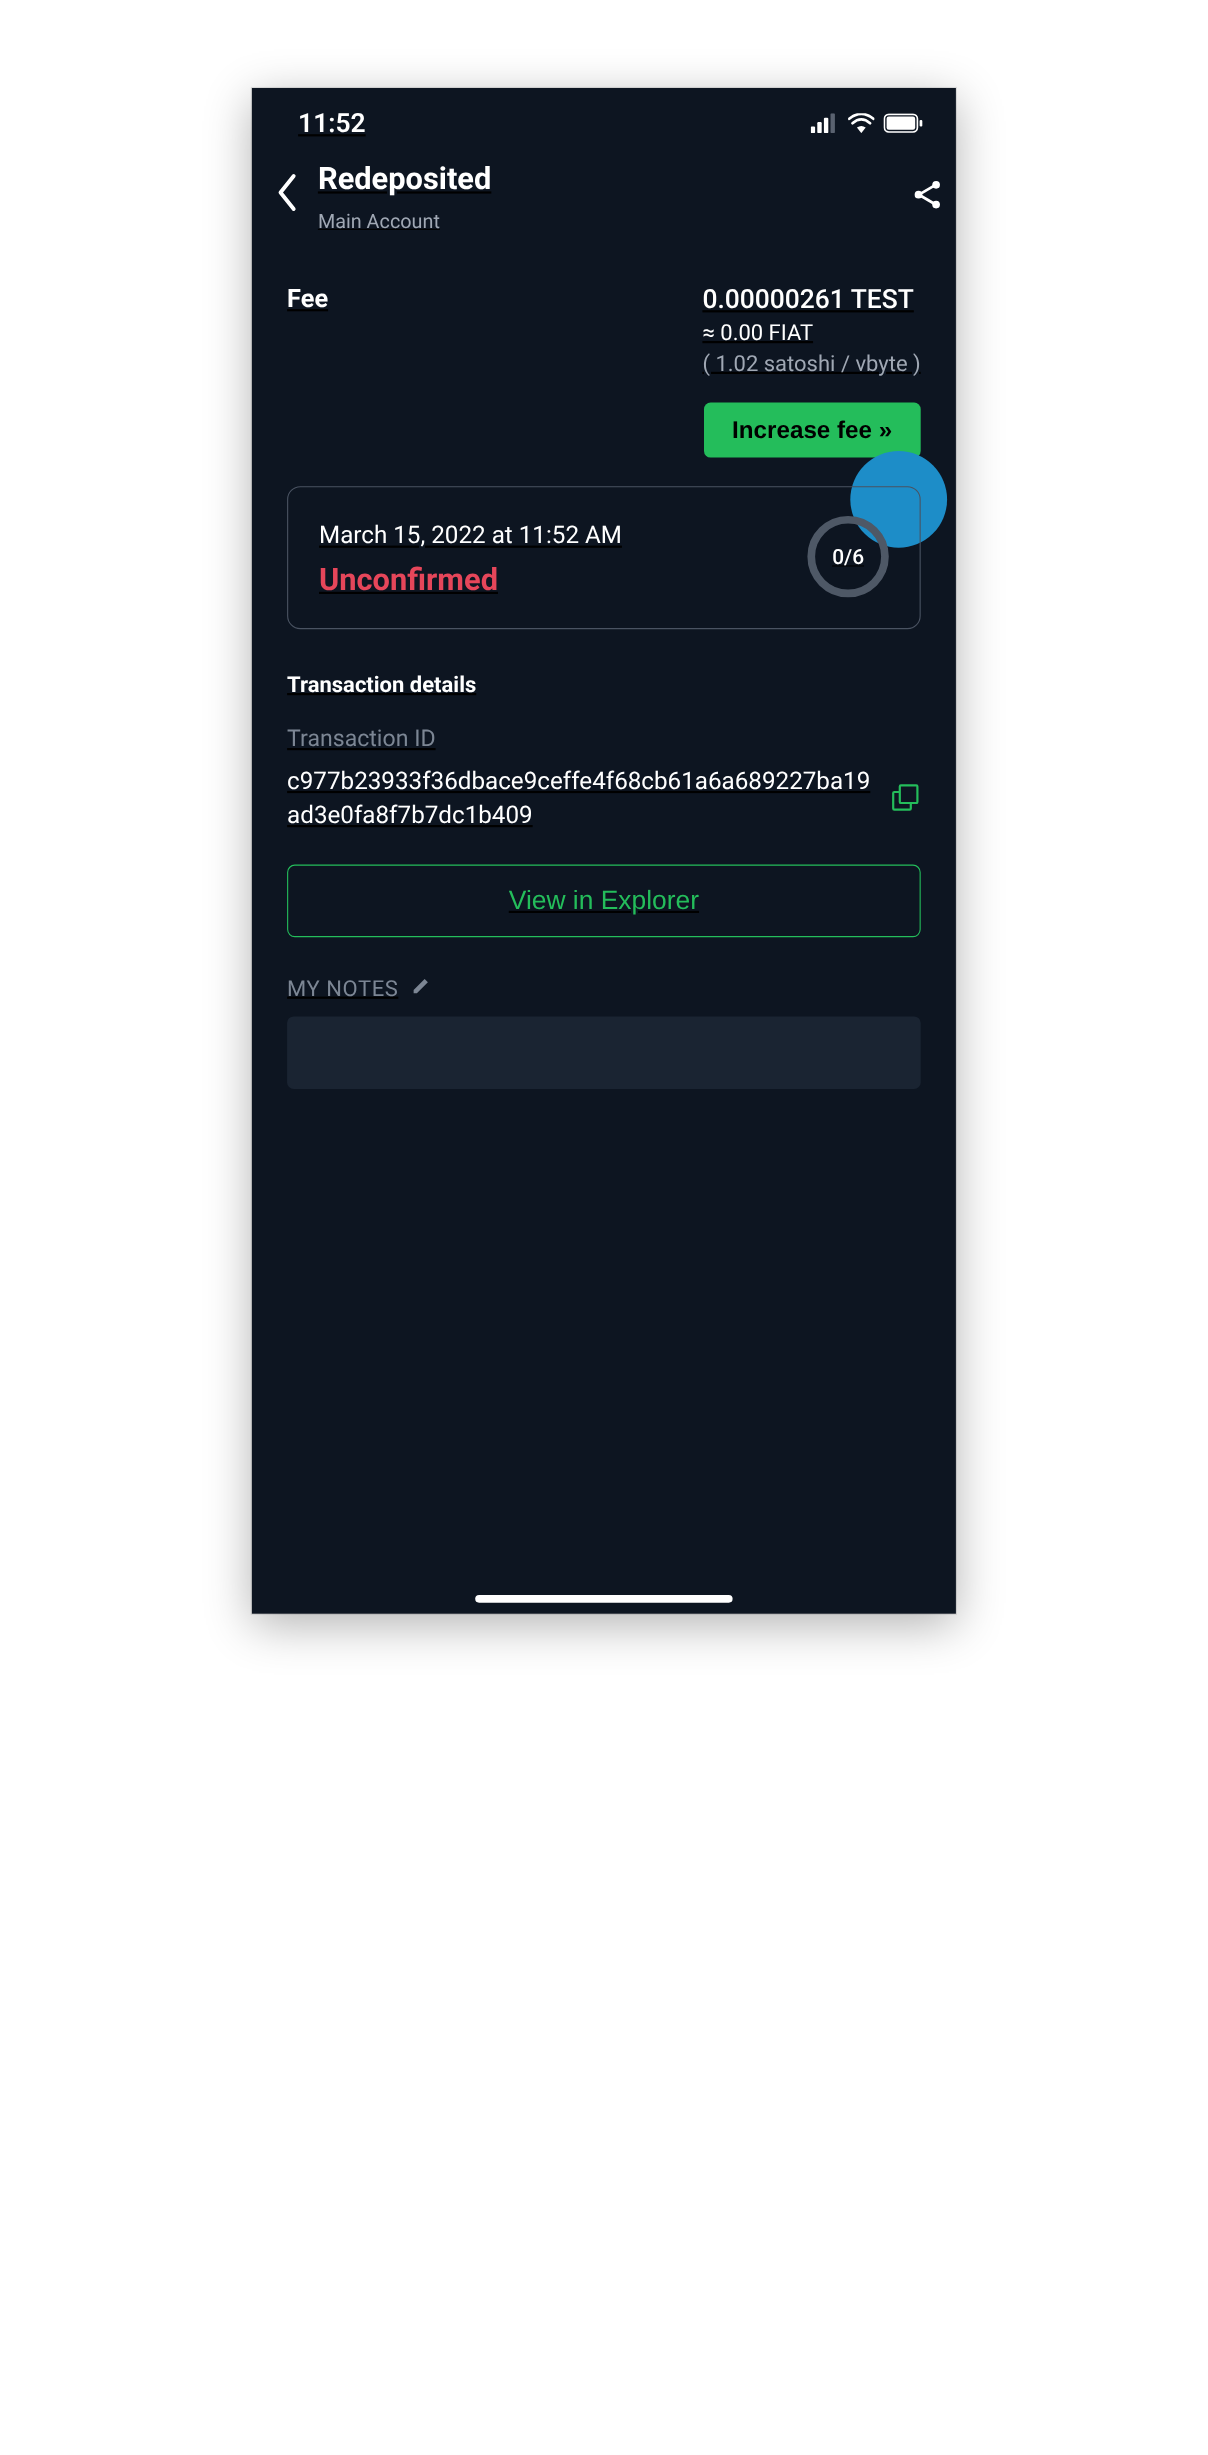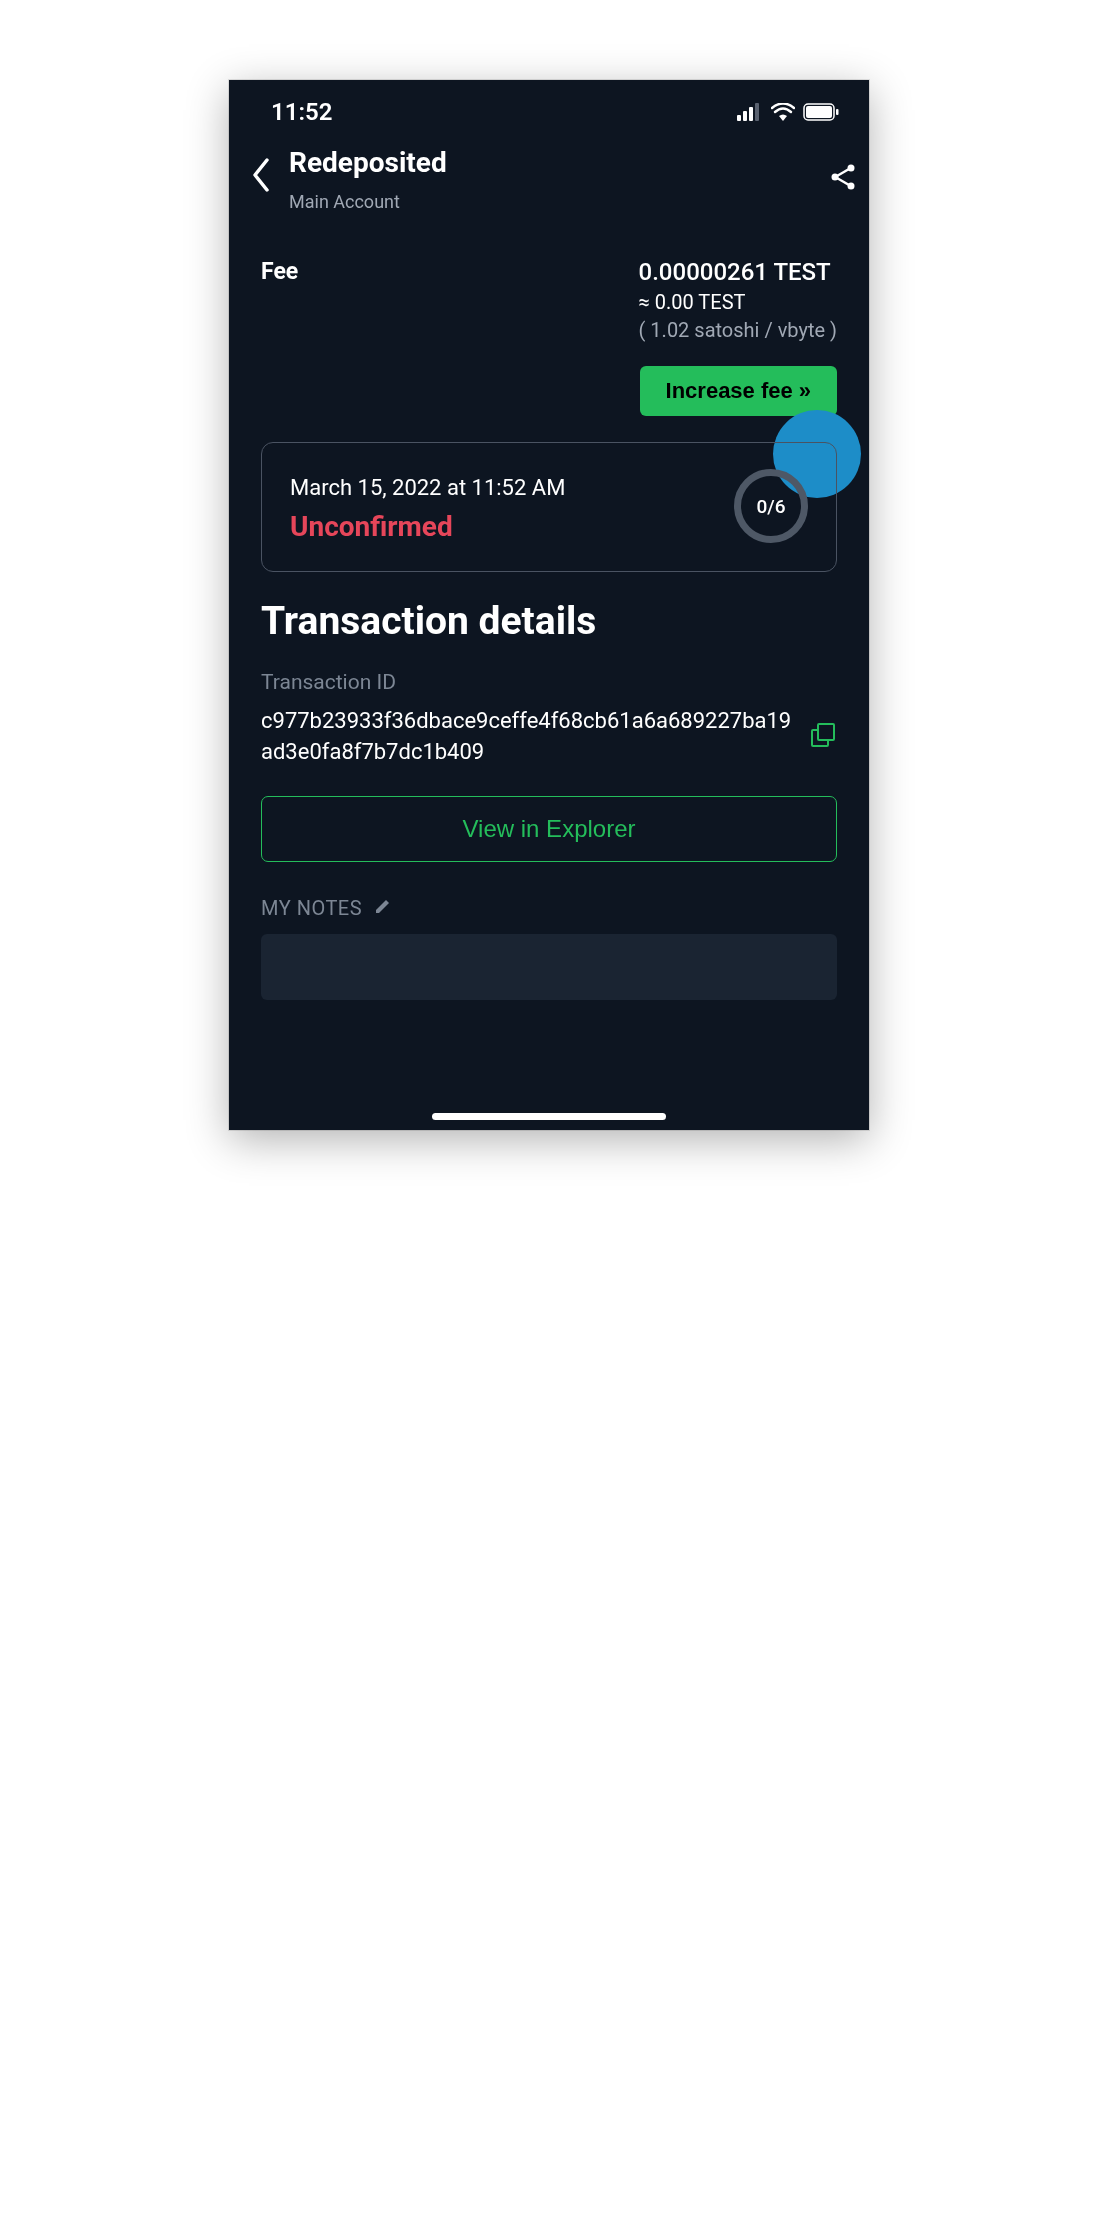--- a/index.html
+++ b/index.html
@@ -11,25 +11,26 @@
     body {
       font-family: -apple-system, BlinkMacSystemFont, 'Segoe UI', Roboto, sans-serif;
       background: #fff;
       display: flex;
       justify-content: center;
       align-items: flex-start;
       padding: 80px 20px;
     }
     .phone-frame {
       width: 640px;
-      height: 1050px;
+      height: 1387px;
       background: #0d1521;
       position: relative;
       box-shadow: 0 10px 40px rgba(0,0,0,0.3), 0 0 0 1px rgba(0,0,0,0.1);
       overflow: hidden;
+      text-decoration: underline;
     }
     .status-bar {
       display: flex;
       justify-content: space-between;
       align-items: center;
       padding: 18px 30px 10px 42px;
       color: #fff;
       font-size: 24px;
       font-weight: 600;
     }
@@ -159,23 +160,23 @@
       border-radius: 50%;
       display: flex;
       align-items: center;
       justify-content: center;
       color: #fff;
       font-size: 19px;
       font-weight: 500;
     }
     .section-title {
       color: #fff;
-      font-size: 39px;
-      font-weight: 700;
-      margin-top: 26px;
+      font-size: 20px;
+      font-weight: 700;
+      margin-top: 38px;
     }
     .field-label {
       color: #7c8694;
       font-size: 21px;
       margin-top: 26px;
     }
     .txid-row {
       display: flex;
       justify-content: space-between;
       align-items: center;
@@ -284,21 +285,21 @@
         <line x1="8" y1="15" x2="20" y2="22" stroke="#fff" stroke-width="2.5"></line>
       </svg>
     </div>
   </div>
 
   <div class="content">
     <div class="fee-row">
       <div class="fee-label">Fee</div>
       <div class="fee-values">
         <div class="fee-amount">0.00000261 TEST</div>
-        <div class="fee-fiat">≈ 0.00 TEST</div>
+        <div class="fee-fiat">≈ 0.00 FIAT</div>
         <div class="fee-rate">( 1.02 satoshi / vbyte )</div>
       </div>
     </div>
 
     <button class="increase-fee-btn">
       <span>Increase fee</span>
     </button>
 
     <div class="blue-circle"></div>
 

